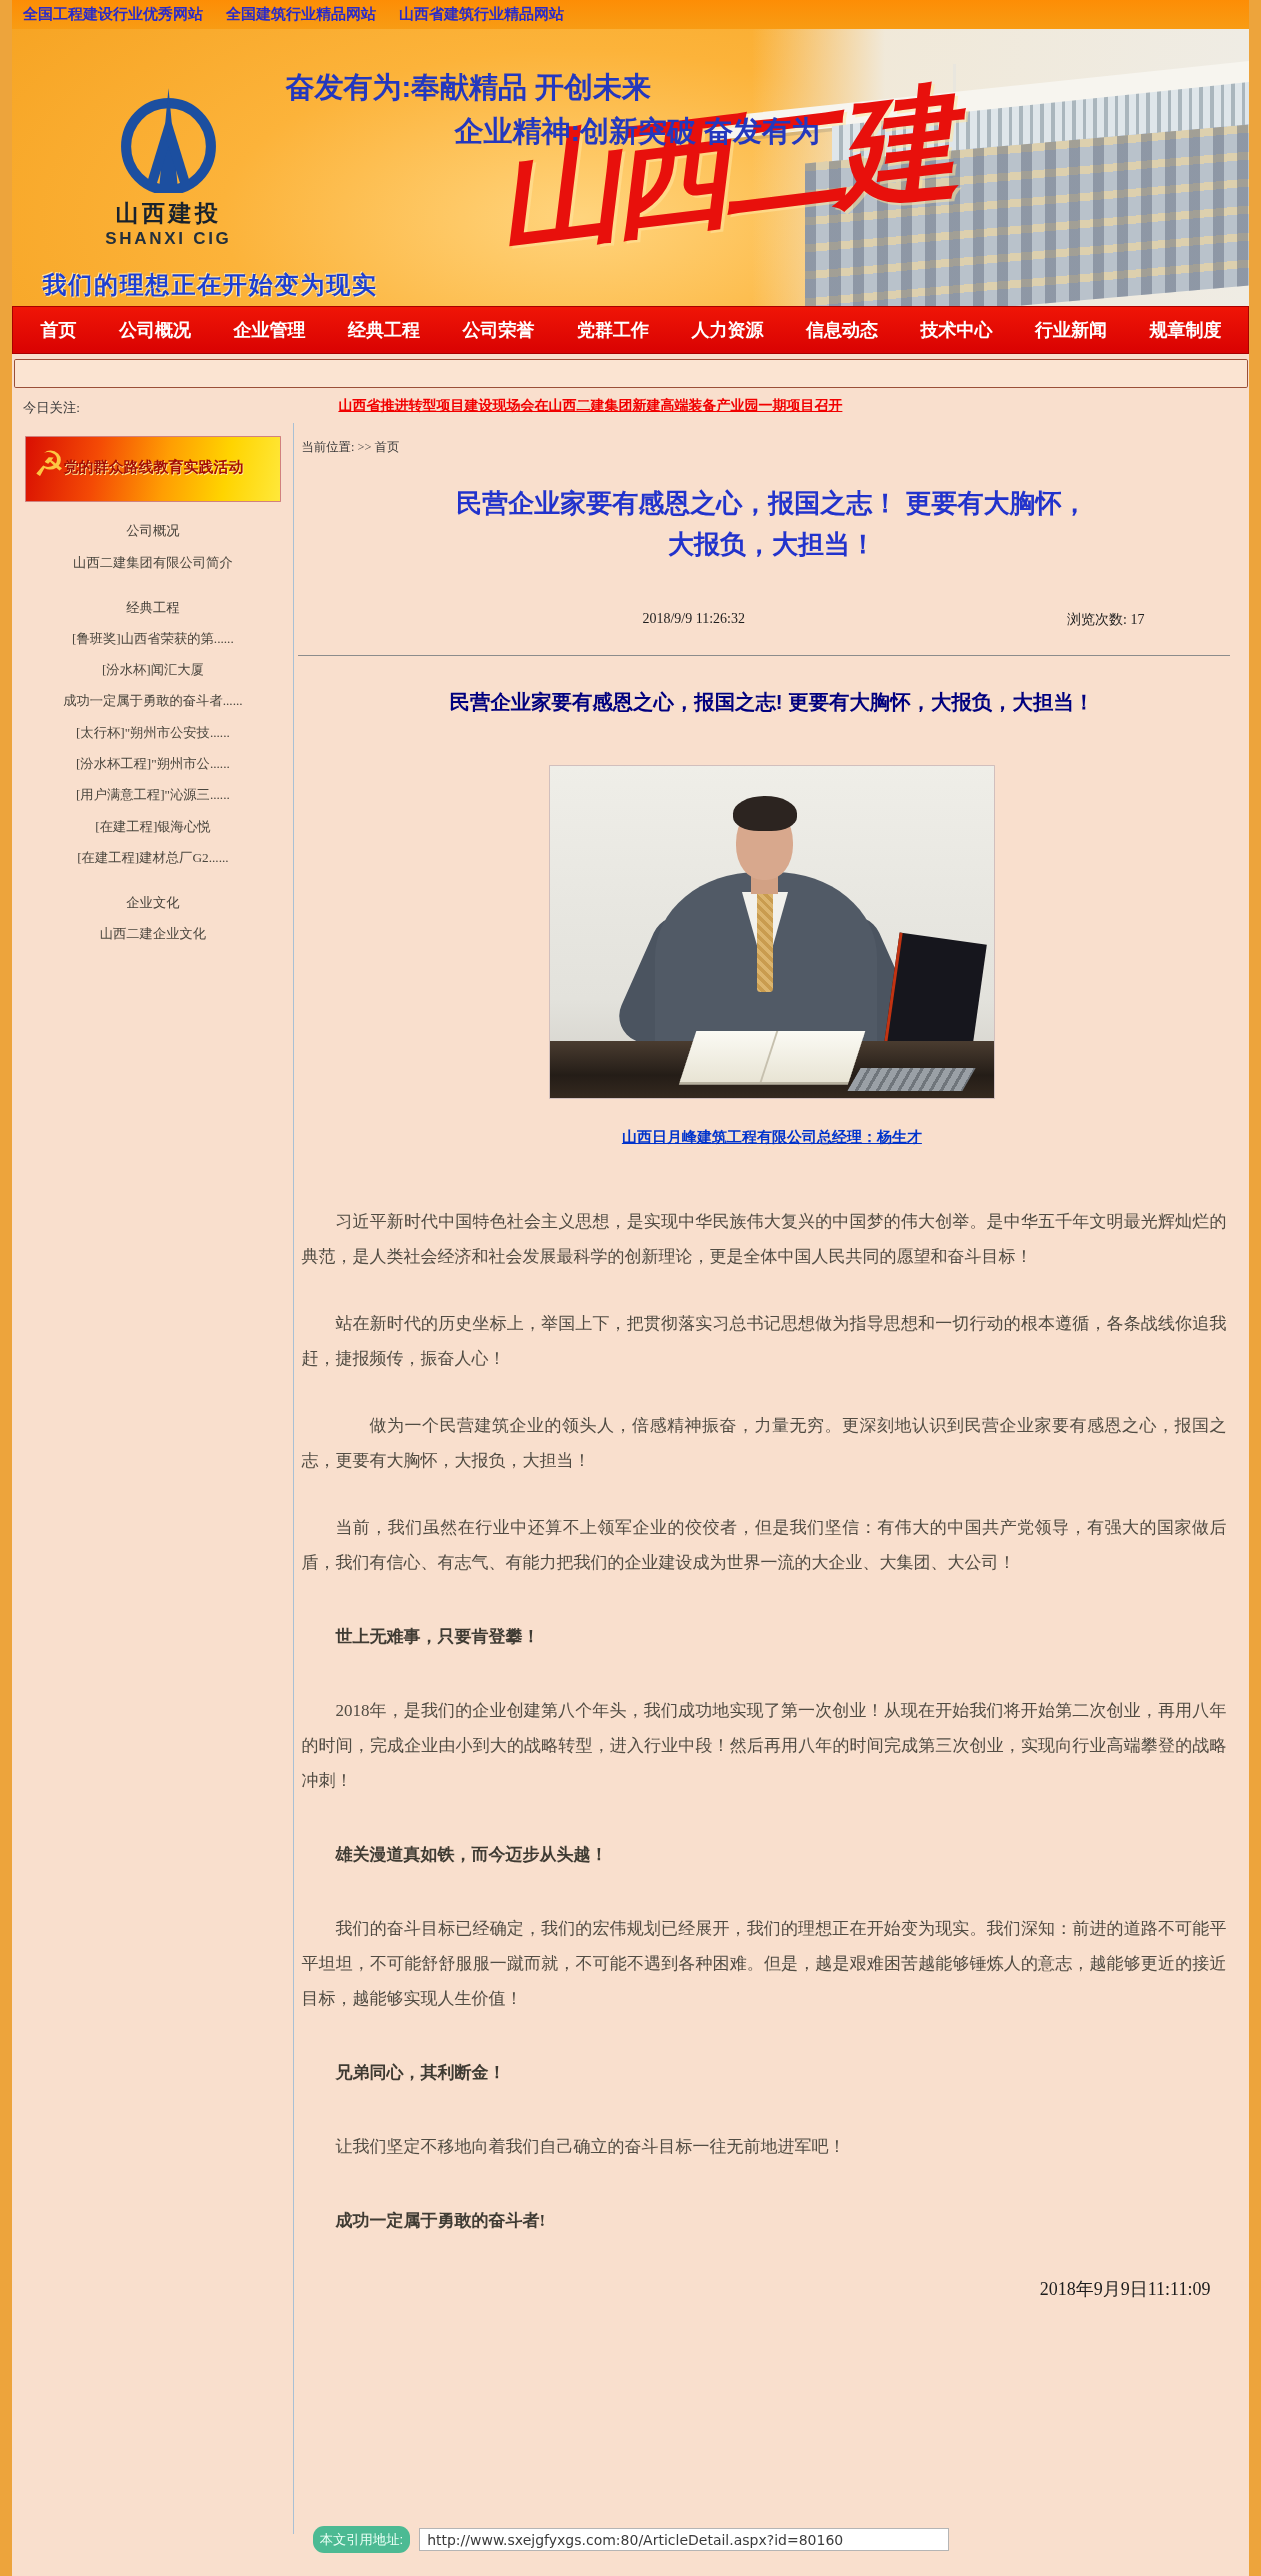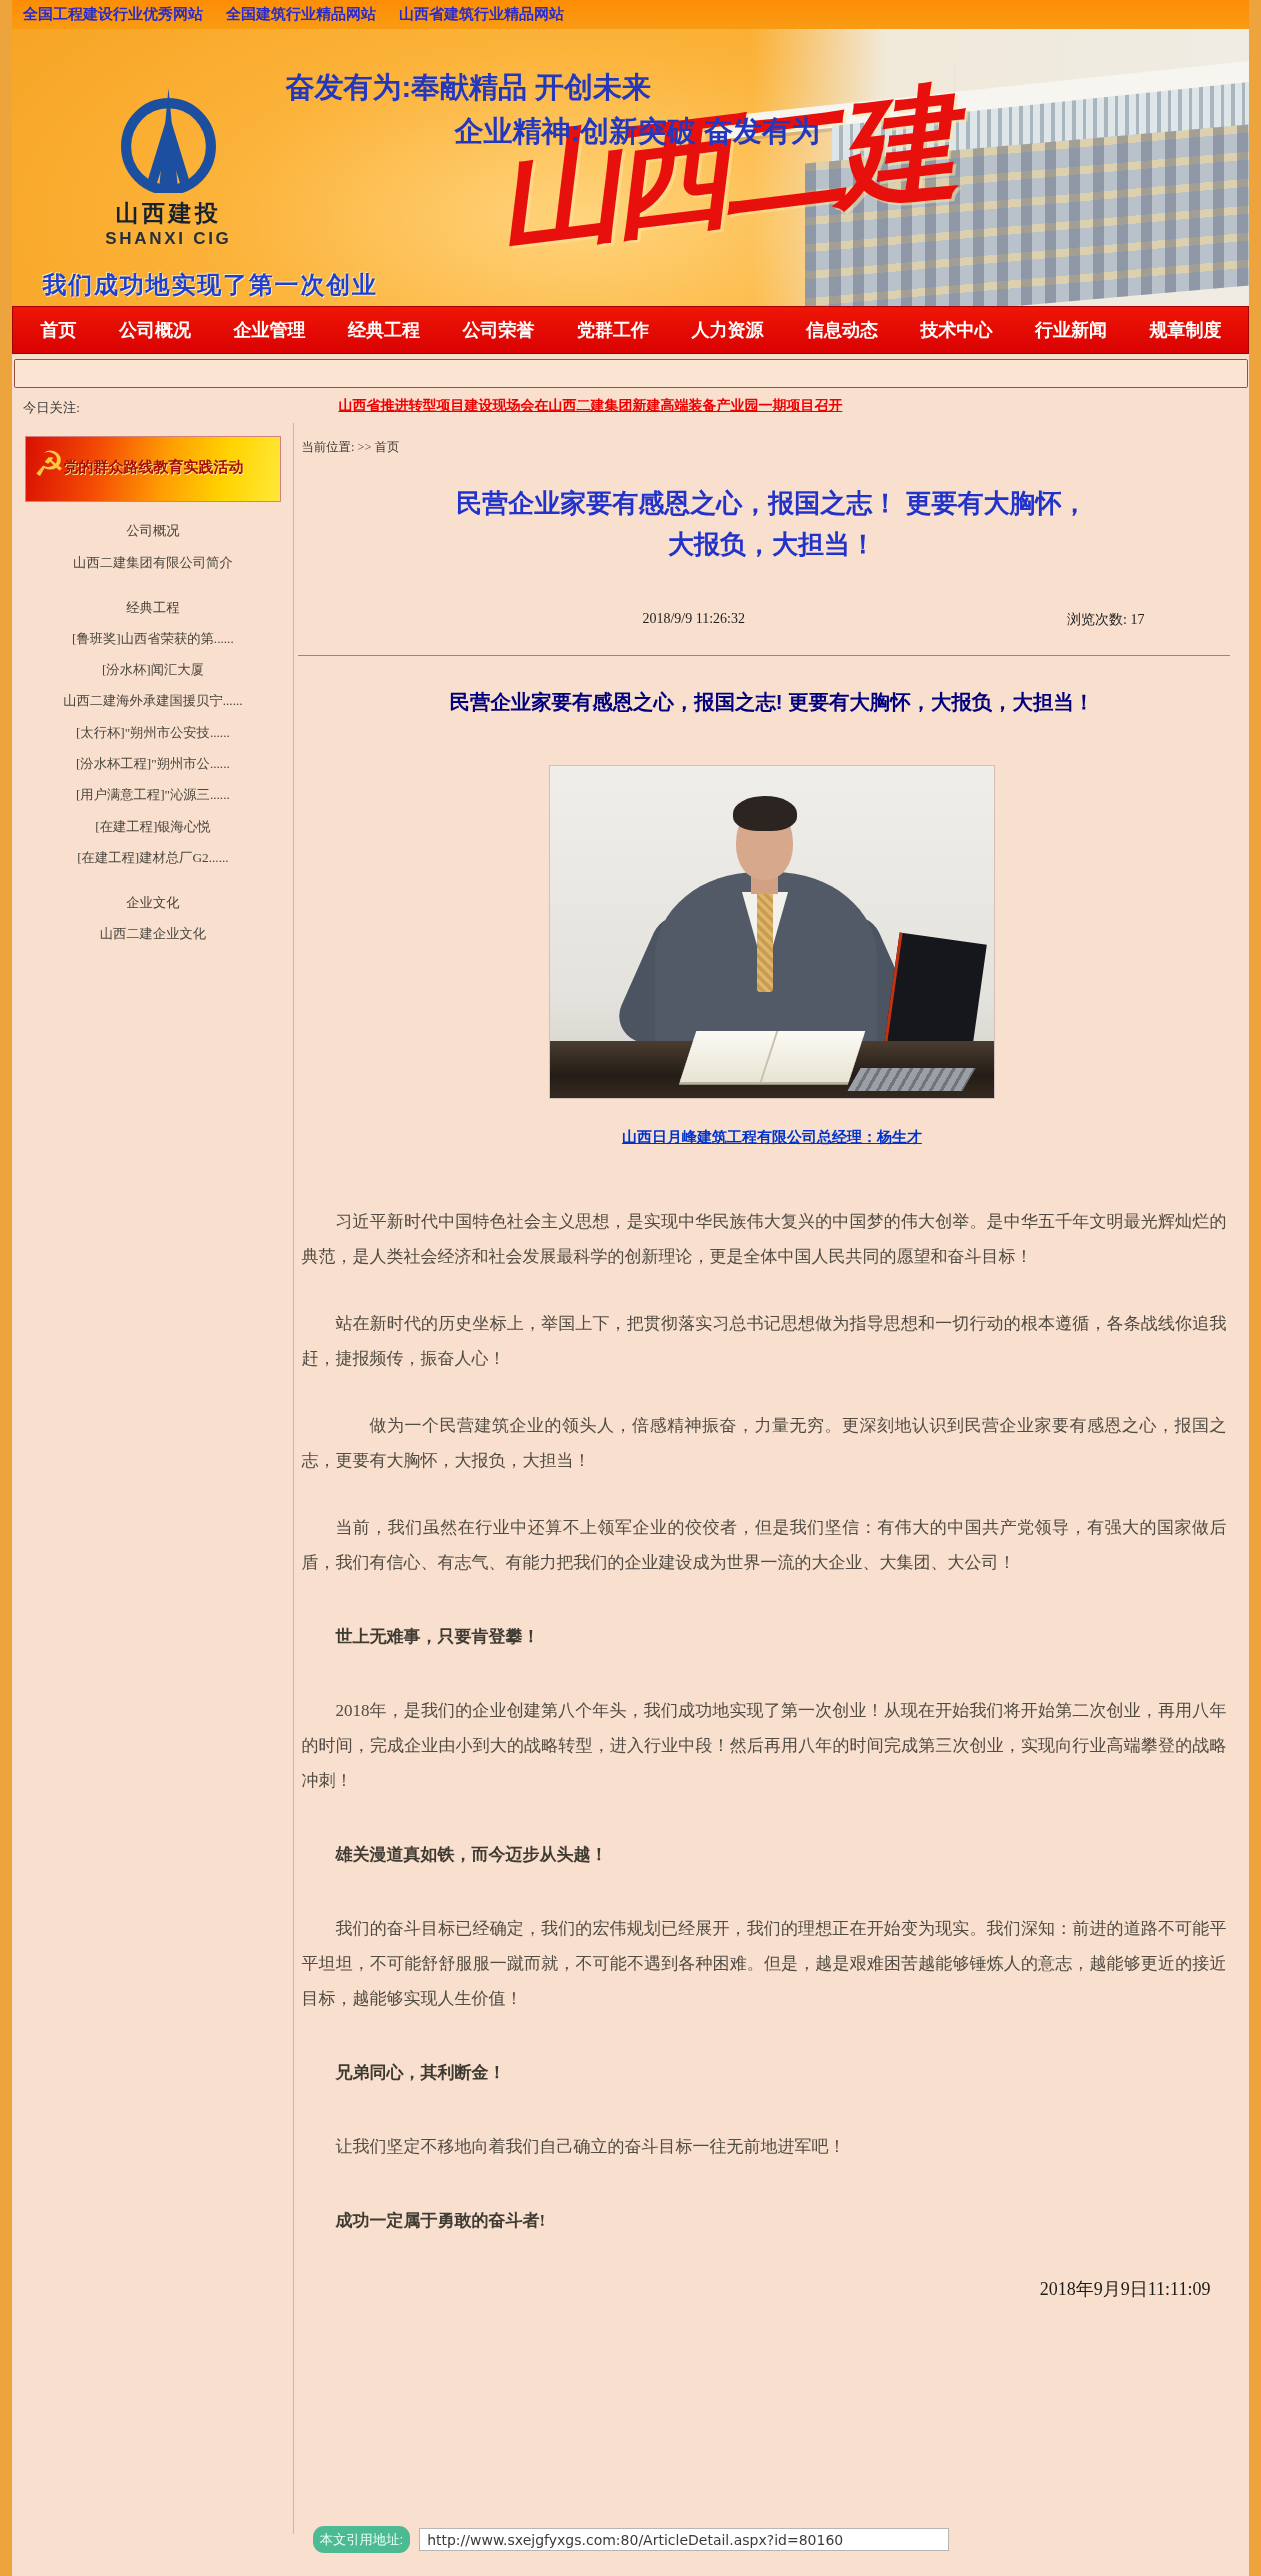--- a/index.html
+++ b/index.html
@@ -158,21 +158,21 @@
         <ellipse cx="50" cy="58" rx="42" ry="43" fill="none" stroke="#1c4fa0" stroke-width="10"></ellipse>
         <polygon points="50,0 59,96 41,96" fill="#1c4fa0"></polygon>
         <polygon points="47,34 28,96 38,96 52,52" fill="#1c4fa0"></polygon>
         <polygon points="53,34 72,96 62,96 48,52" fill="#1c4fa0"></polygon>
       </svg>
       <div class="logo-cn">山西建投</div>
       <div class="logo-en">SHANXI CIG</div>
     </div>
     <div class="slogan1">奋发有为:奉献精品 开创未来</div>
     <div class="slogan2">企业精神:创新突破 奋发有为</div>
-    <div class="site-title">我们成功地实现了第一次创业</div>
+    <div class="site-title">我们的理想正在开始变为现实</div>
   </div>
 
   <div class="nav">
     <a href="#">首页</a>
     <a href="#">公司概况</a>
     <a href="#">企业管理</a>
     <a href="#">经典工程</a>
     <a href="#">公司荣誉</a>
     <a href="#">党群工作</a>
     <a href="#">人力资源</a>
@@ -198,21 +198,21 @@
       </div>
       <div class="side-menu">
         <div class="side-sec">
           <div class="side-title">公司概况</div>
           <a href="#" class="side-link">山西二建集团有限公司简介</a>
         </div>
         <div class="side-sec">
           <div class="side-title">经典工程</div>
           <a href="#" class="side-link">[鲁班奖]山西省荣获的第......</a>
           <a href="#" class="side-link">[汾水杯]闻汇大厦</a>
-          <a href="#" class="side-link">山西二建海外承建国援贝宁......</a>
+          <a href="#" class="side-link">成功一定属于勇敢的奋斗者......</a>
           <a href="#" class="side-link">[太行杯]"朔州市公安技......</a>
           <a href="#" class="side-link">[汾水杯工程]"朔州市公......</a>
           <a href="#" class="side-link">[用户满意工程]"沁源三......</a>
           <a href="#" class="side-link">[在建工程]银海心悦</a>
           <a href="#" class="side-link">[在建工程]建材总厂G2......</a>
         </div>
         <div class="side-sec">
           <div class="side-title">企业文化</div>
           <a href="#" class="side-link">山西二建企业文化</a>
         </div>

